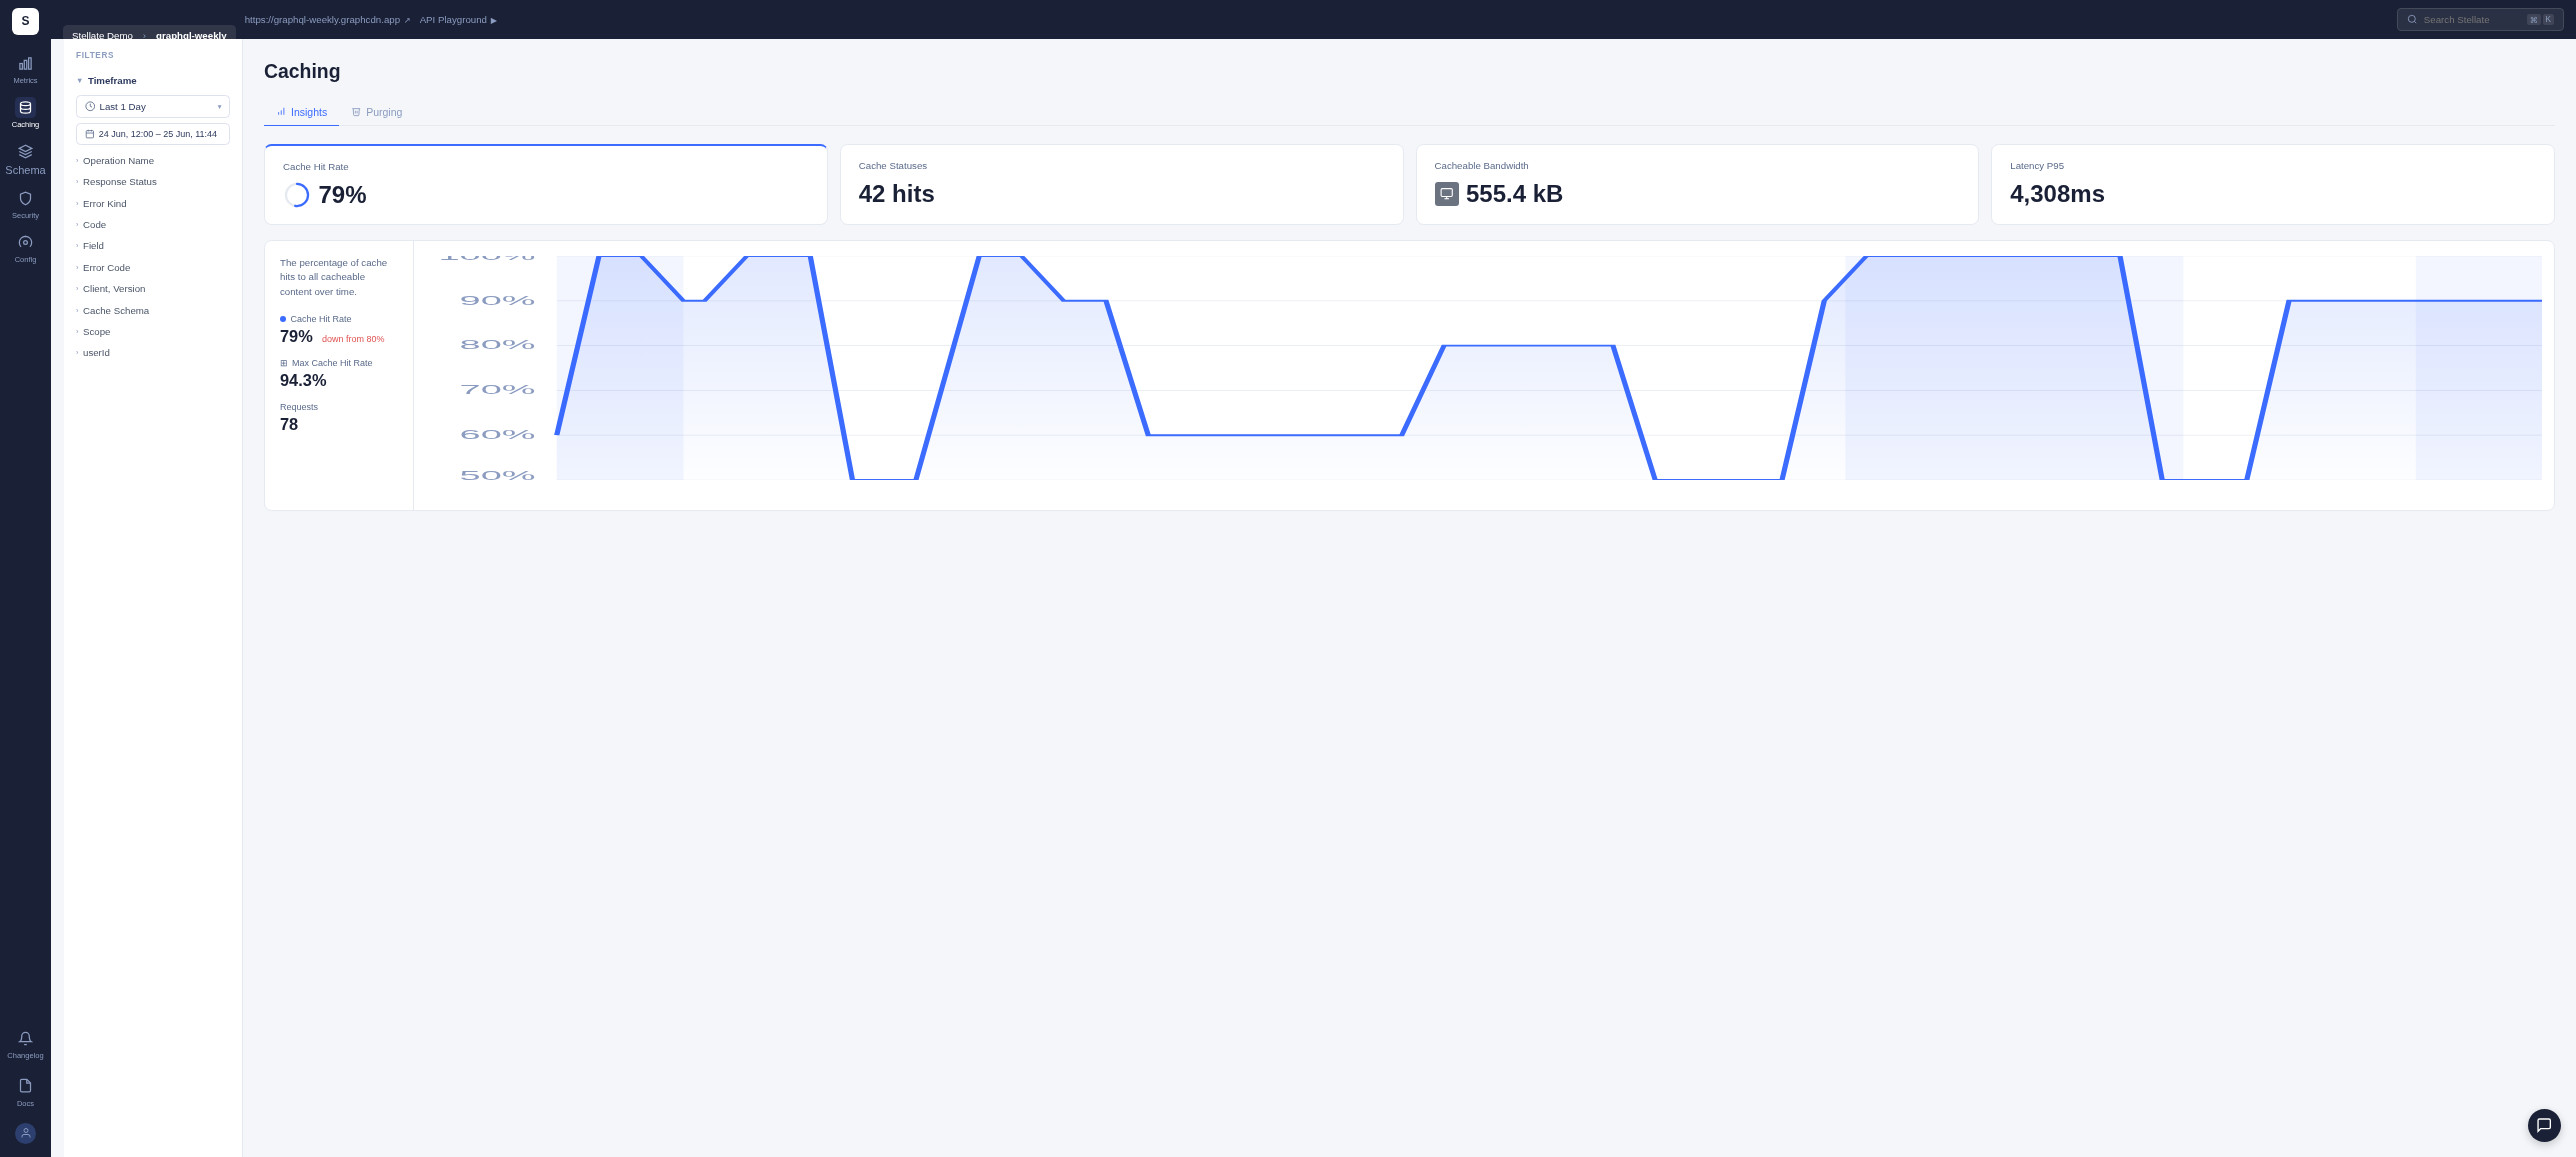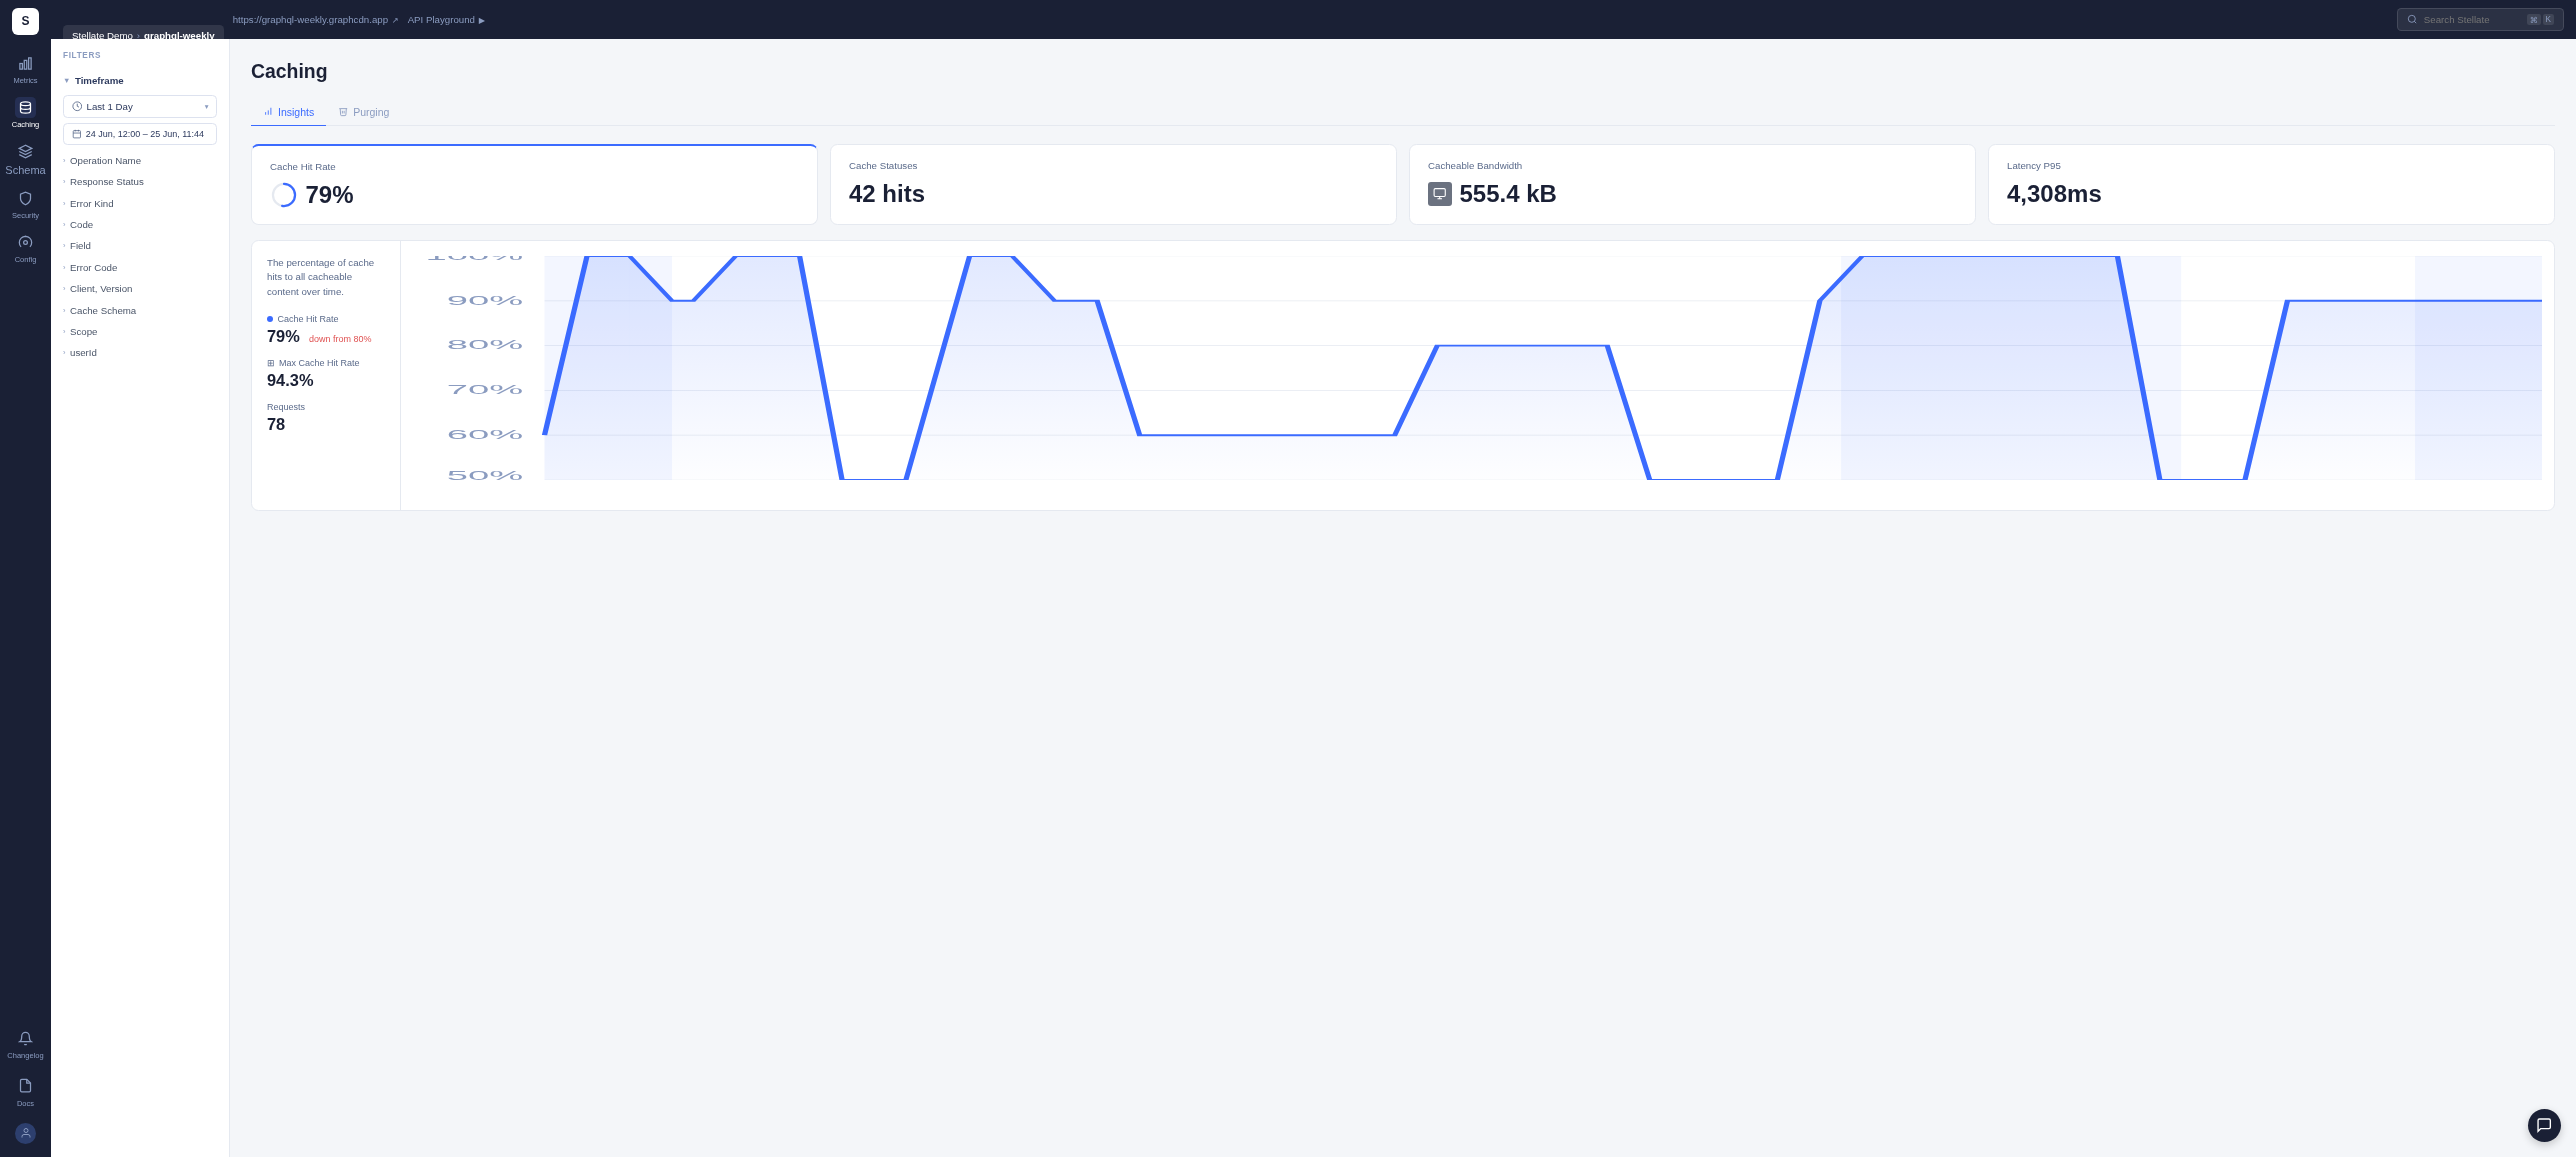--- a/index.html
+++ b/index.html
@@ -41,21 +41,21 @@
     
     .topbar {
       height: 39px;
       background: #1a2035;
       display: flex; align-items: center;
       padding: 0 12px;
       gap: 9px;
       flex-shrink: 0;
     }
     .topbar-breadcrumb {
-      display: flex; align-items: center; gap: 4px;
+      display: flex; align-items: center; gap: 10px;
       background: rgba(255,255,255,0.1);
       border-radius: 4.5px;
       padding: 4.5px 9px;
       color: #fff; font-size: 9.7px; margin-top: 31px;
     }
     .topbar-link {
       display: flex; align-items: center; gap: 3.7px;
       color: #8b9cc0; font-size: 9.7px; cursor: pointer;
     }
     .topbar-spacer { flex: 1; }
@@ -74,21 +74,21 @@
     }
     .kbd {
       display: flex; gap: 1.5px; align-items: center;
     }
     .kbd span {
       background: rgba(255,255,255,0.1);
       border-radius: 2.2px; padding: 0.7px 3px; font-size: 8.2px; color: #8b9cc0;
     }
 
     
-    .content { flex: 1; overflow-y: auto; display: flex; }
+    .content { flex: 1; overflow-y: auto; display: flex; padding-left: 13px; }
 
     
     .filters-sidebar {
       width: 179px;
       background: #fff;
       border-right: 0.7px solid #e5e9f0;
       flex-shrink: 0;
       padding: 12px 0;
       overflow-y: auto;
     }

